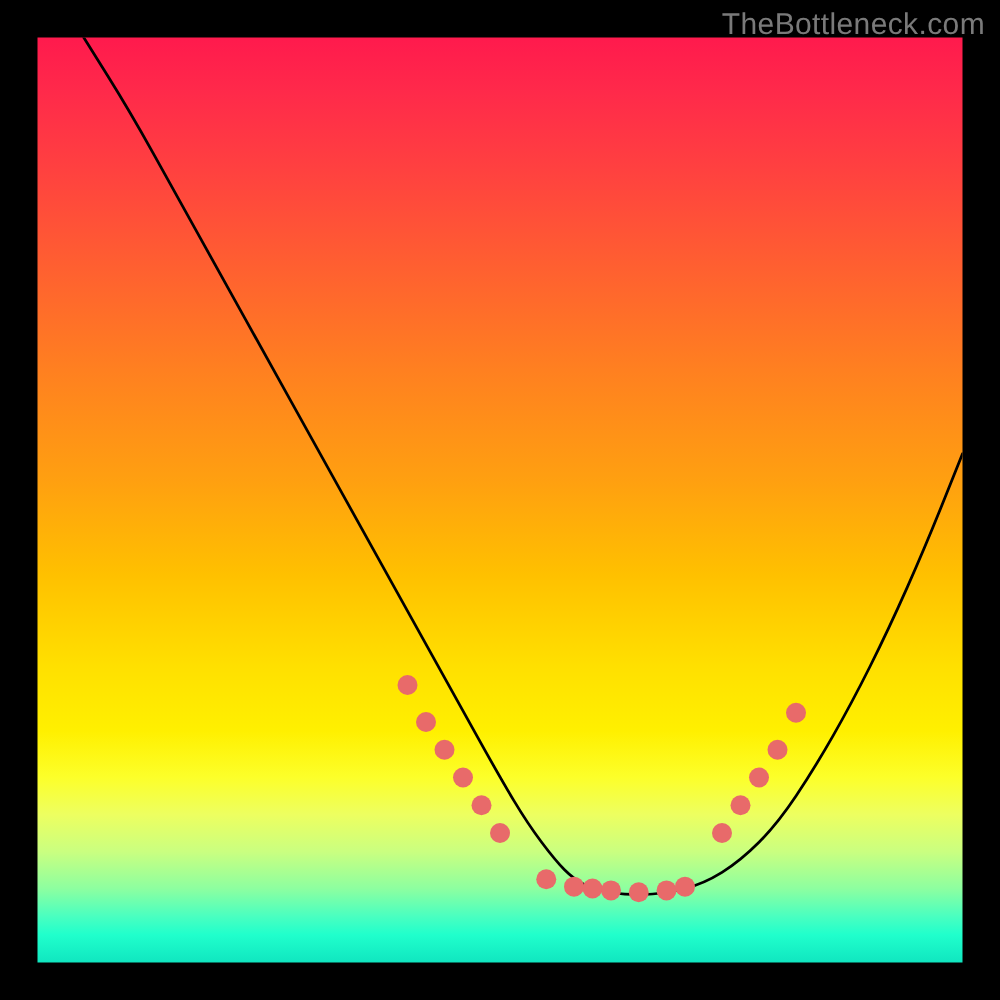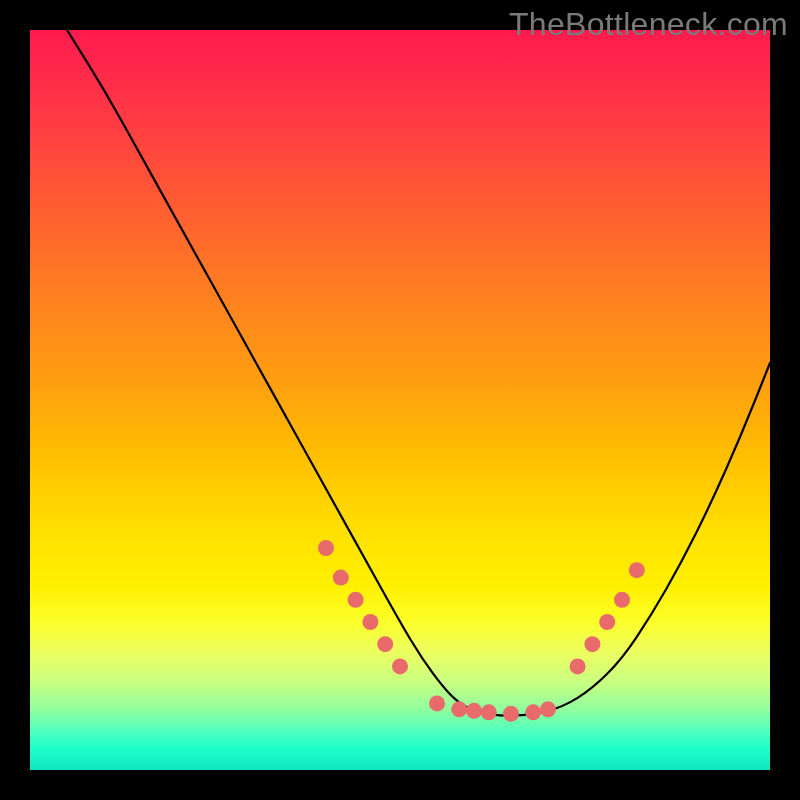--- a/index.html
+++ b/index.html
@@ -34,21 +34,21 @@
       #4affc0 95%,
       #20ffcc 97%,
       #10e6c0 100%
     );
   }
   .watermark {
     position: absolute;
     top: 6px;
     right: 12px;
     color: #7a7a7a;
-    font-size: 32px;
+    font-size: 24px;
     font-weight: 500;
     letter-spacing: 0.3px;
     z-index: 50;
     pointer-events: none;
   }
   svg.plot {
     position: absolute;
     left: 0;
     top: 0;
     width: 740px;

